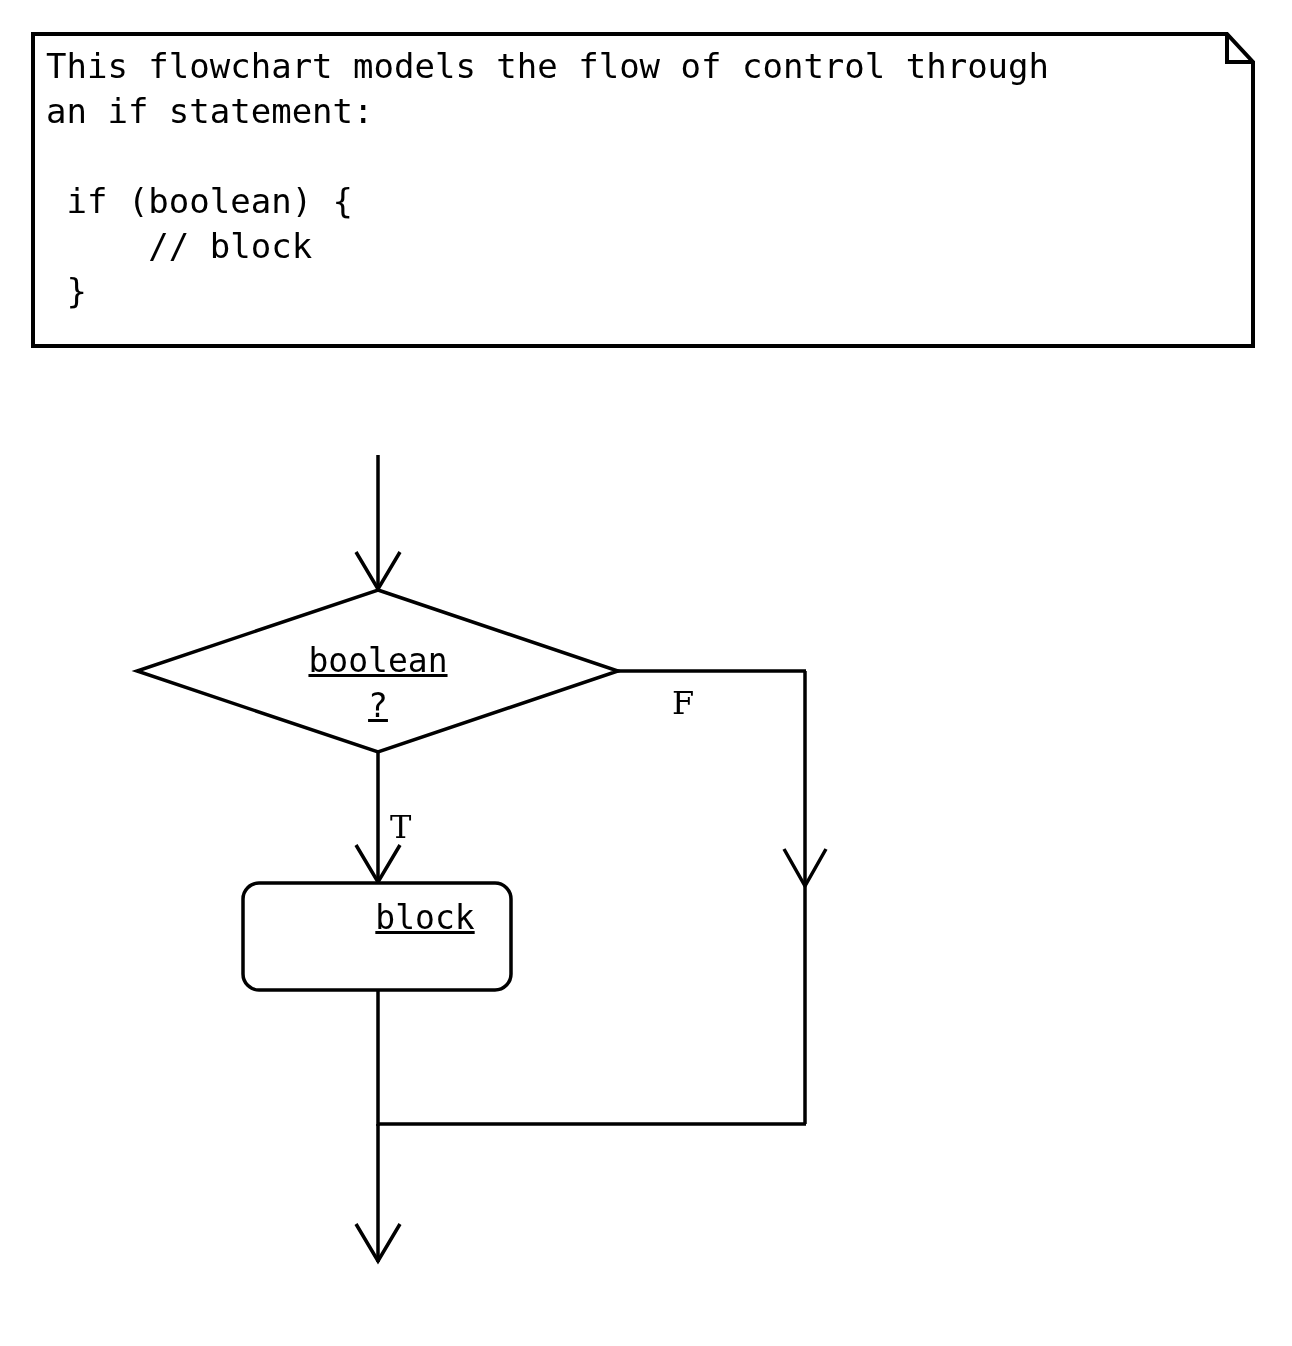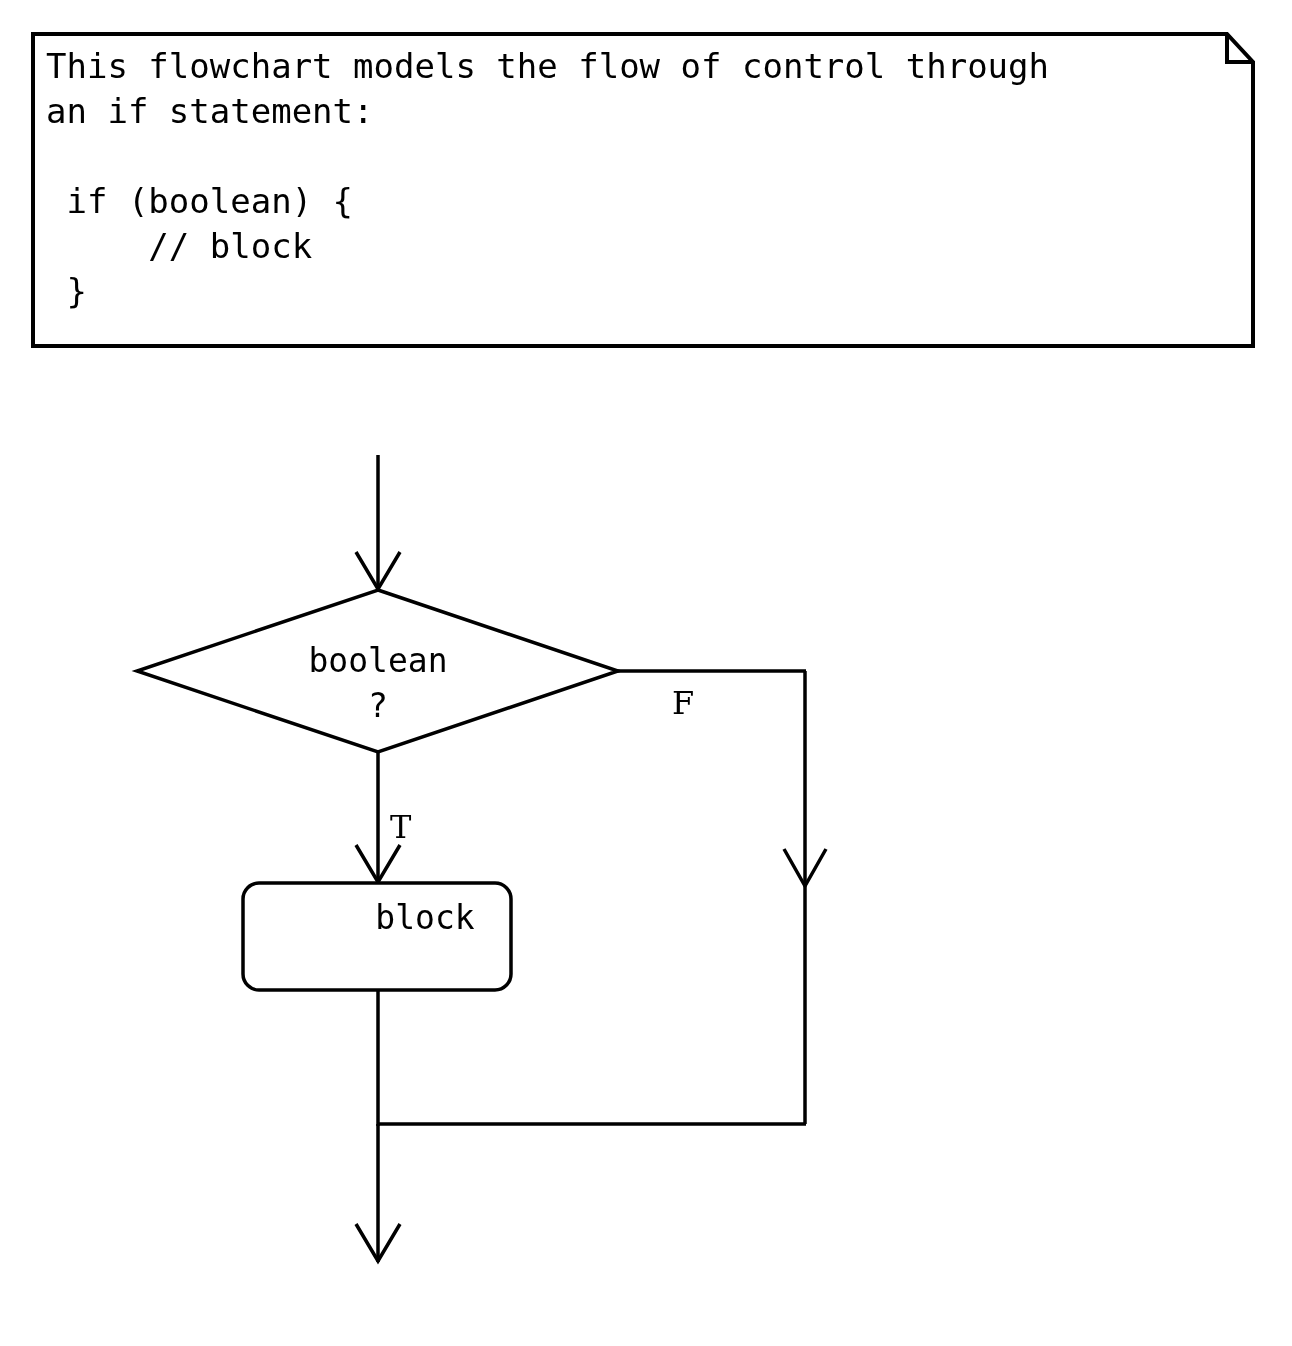--- a/index.html
+++ b/index.html
@@ -36,20 +36,21 @@
     white-space: pre;
     letter-spacing: 0px;
   }
   .flow-label-mono {
     position: absolute;
     font-family: "DejaVu Sans Mono", "Liberation Mono", monospace;
     font-size: 33px;
     color: #000000;
     white-space: pre;
     text-align: center;
+    text-decoration: underline;
   }
   .flow-label-serif {
     position: absolute;
     font-family: "DejaVu Serif", "Liberation Serif", serif;
     font-size: 32px;
     color: #000000;
     white-space: pre;
   }
   #diamond-text-line1 {
     left: 138px;

